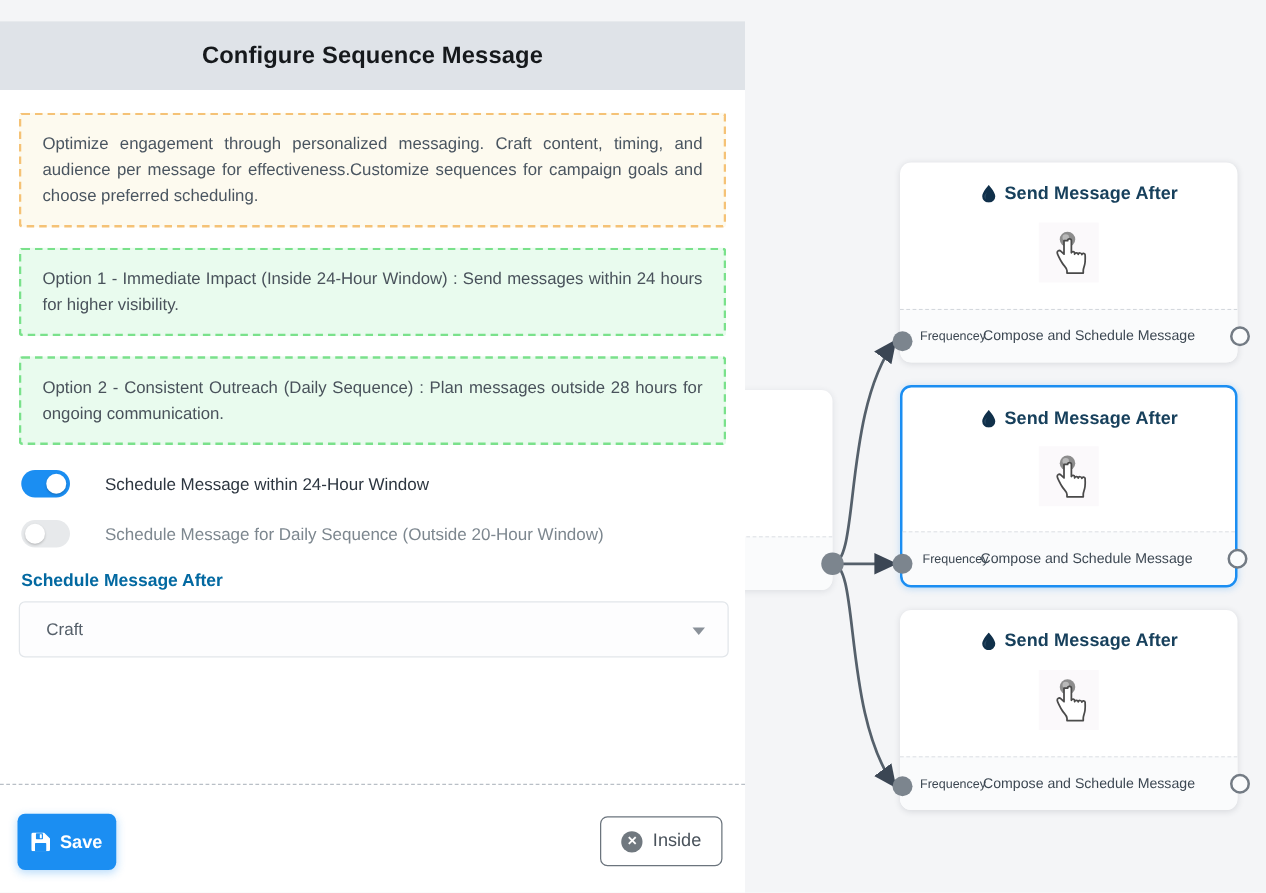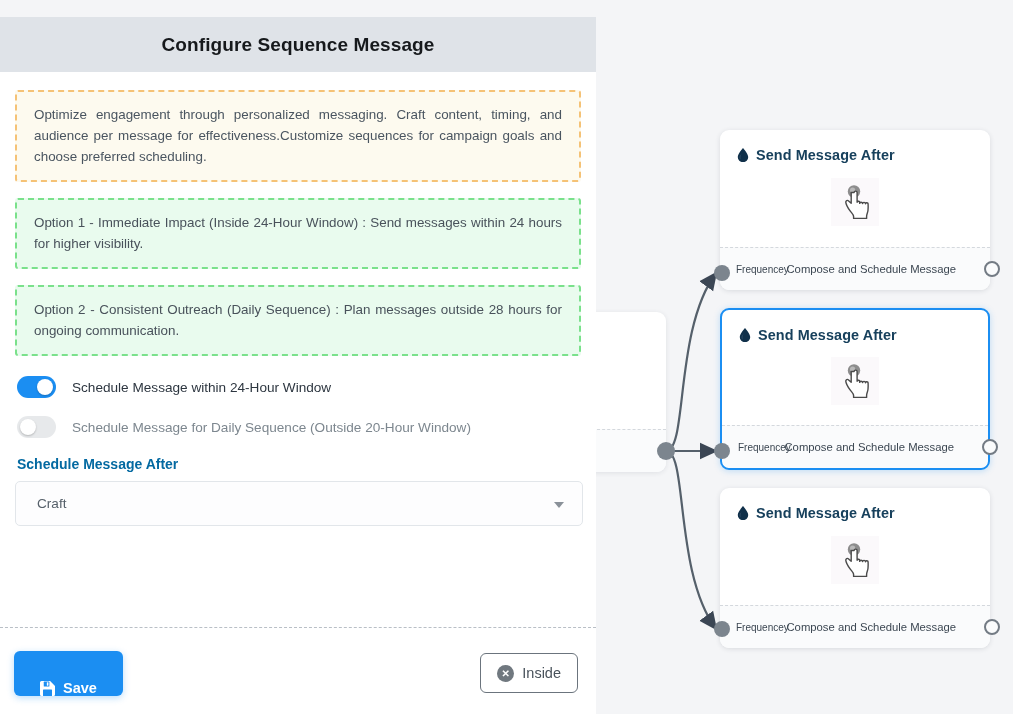--- a/index.html
+++ b/index.html
@@ -46,20 +46,21 @@
   }
   .note.ok {
     border: 2px dashed #7ae18b;
     background: #e9fbee;
   }
   .note.ok .note-text { color: #49525b; }
 
   .toggle-row {
     display: flex; align-items: center;
     margin: 0 0 18px 2px;
+    gap: 12px;
   }
   .toggle-row.first { margin-top: 20px; }
   .switch {
     width: 39px; height: 22px; border-radius: 11px;
     position: relative; flex: 0 0 auto;
     transition: background .15s;
   }
   .switch.on { background: #1b8ef2; }
   .switch.off { background: #e7e9eb; }
   .knob {
@@ -104,23 +105,22 @@
     padding: 23px 18px 0 14px;
     display: flex; align-items: flex-start; justify-content: space-between;
   }
   .btn {
     display: inline-flex; align-items: center; gap: 8px;
     font-size: 14.5px; cursor: pointer;
   }
   .btn-save {
     background: #1b8ef2; color: #fff; font-weight: bold;
     border: none; border-radius: 6px;
-    height: 45px; padding: 0 26px;
+    height: 45px; padding: 0 11px;
     box-shadow: 0 2px 7px rgba(27,142,242,.30);
-    align-items: flex-end;
   }
   .btn-close {
     background: #fff; color: #49525b;
     border: 1px solid #6b747d; border-radius: 6px;
     height: 40px; padding: 0 16px;
     margin-top: 2px;
   }
   .ico-close-circle {
     width: 17px; height: 17px; border-radius: 50%;
     background: #70787f; color: #fff;
@@ -148,21 +148,21 @@
     box-shadow: 0 1px 5px rgba(40,50,65,.10);
   }
   .node.selected {
     border: 2px solid #1b8ef2;
     box-shadow: 0 1px 6px rgba(27,142,242,.25);
   }
   .node-head {
     display: flex; align-items: center; gap: 7px;
     padding: 17px 0 0 17px;
     font-size: 14.4px; font-weight: bold;
-    color: #17405c; letter-spacing: .1px;
+    color: #17405c; letter-spacing: .1px; justify-content: center;
   }
   .drop {
     width: 12px; height: 14px; flex: 0 0 auto;
   }
   .node-body {
     flex: 1;
     display: flex; align-items: center; justify-content: center;
     padding-bottom: 6px;
   }
   .hand-tile {

